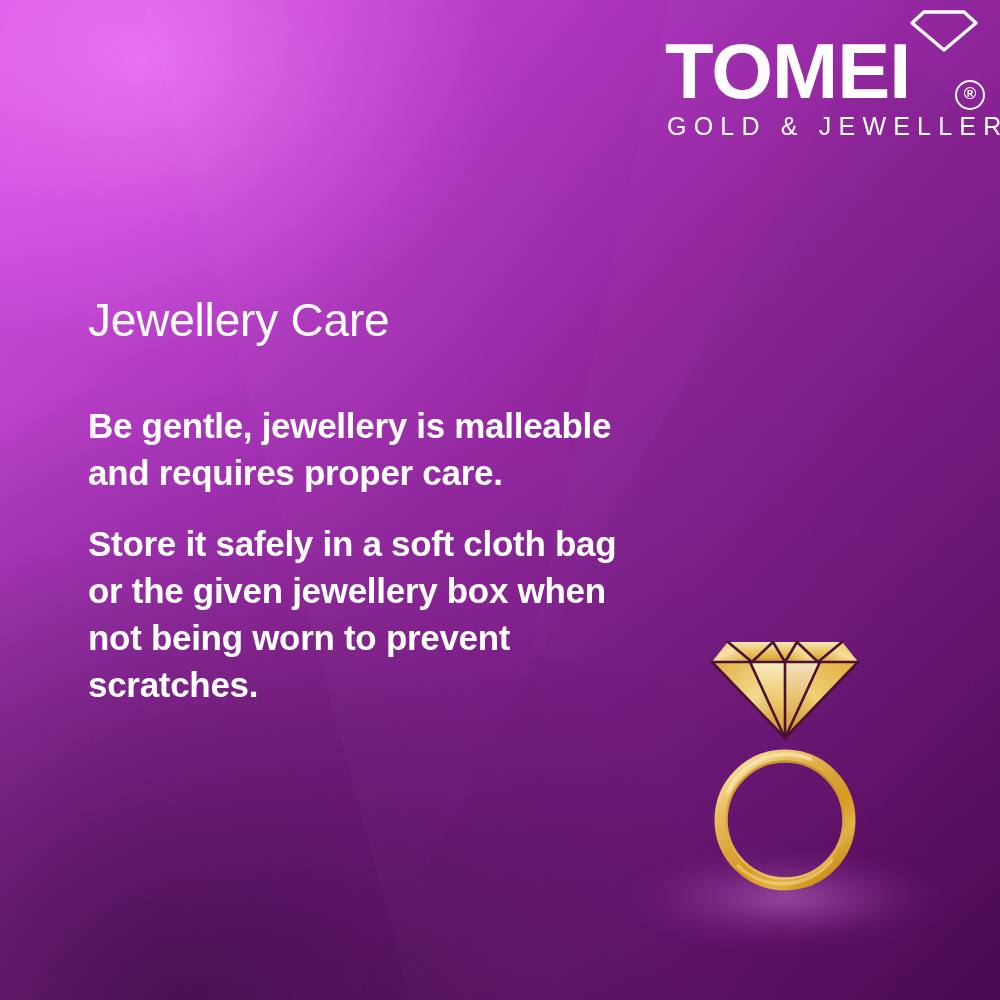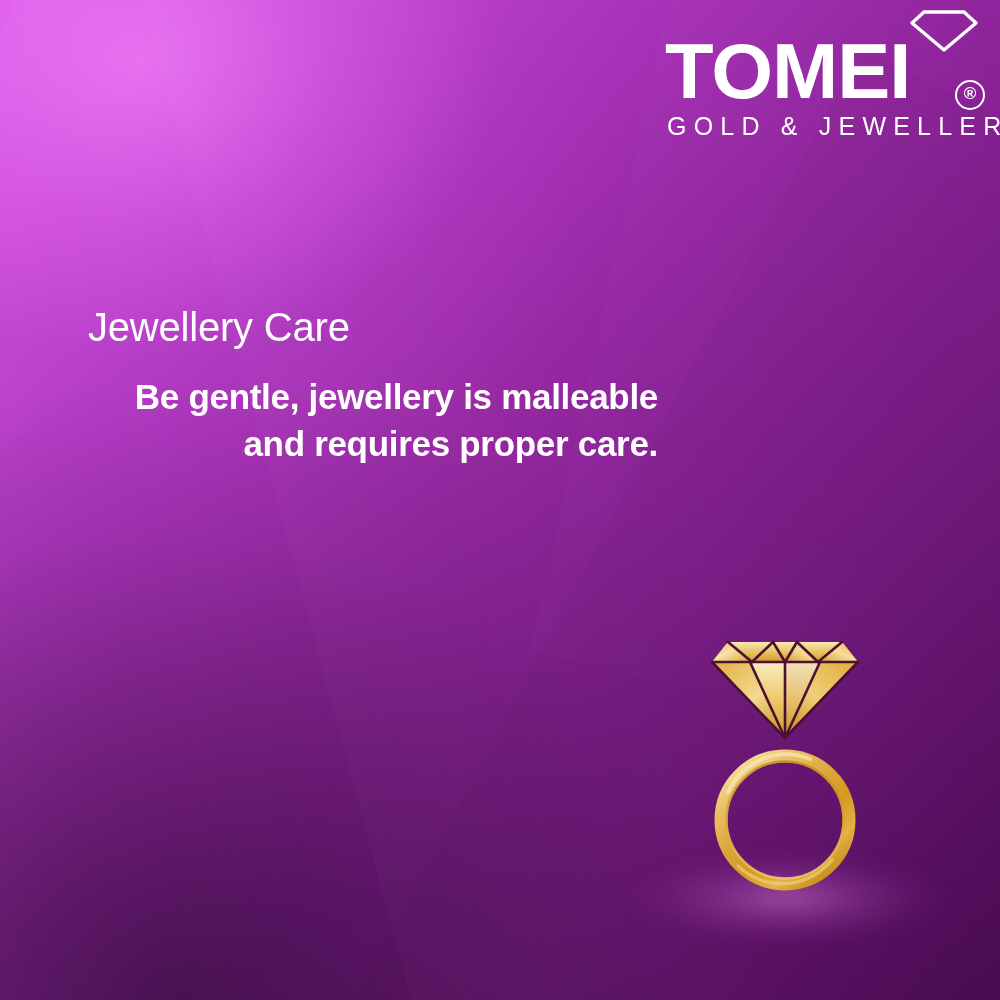--- a/index.html
+++ b/index.html
@@ -121,38 +121,37 @@
     color: #ffffff;
     letter-spacing: 7.2px;
     white-space: nowrap;
   }
 
   
   .heading {
     position: absolute;
     left: 88px;
     top: 293px;
-    font-size: 40px;
+    font-size: 46px;
     font-weight: 400;
     color: #ffffff;
     letter-spacing: -0.2px;
     white-space: nowrap;
-    margin-top: 12px;
   }
   .para {
     position: absolute;
     left: 88px;
     color: #ffffff;
     font-size: 35px;
     font-weight: 700;
     line-height: 47px;
     letter-spacing: -0.3px;
     width: 570px;
   }
-  .para-1 { top: 373px; text-align: right; }
+  .para-1 { top: 402px; }
   .para-2 { top: 520px; }
 
   
   .ring-art {
     position: absolute;
     left: 660px;
     top: 620px;
     width: 250px;
     height: 320px;
   }
@@ -207,20 +206,21 @@
 
     <div class="logo-reg">®</div>
 
     <div class="logo-tagline">GOLD &amp; JEWELLERY</div>
   </div>
 
   <div class="heading">Jewellery Care</div>
 
   <div class="para para-1">Be gentle, jewellery is malleable and requires proper care.</div>
 
+  <div class="para para-2">Store it safely in a soft cloth bag or the given jewellery box when not being worn to prevent scratches.</div>
 
   <div class="ring-art">
 
     <div class="ring-floor-glow"></div>
 
     <svg class="ring-svg" viewBox="0 0 250 320">
       <defs>
         <linearGradient id="gemCrownL" x1="0" y1="0" x2="1" y2="1">
           <stop offset="0%" stop-color="#e8b54a"></stop>
           <stop offset="45%" stop-color="#f7e3a6"></stop>

